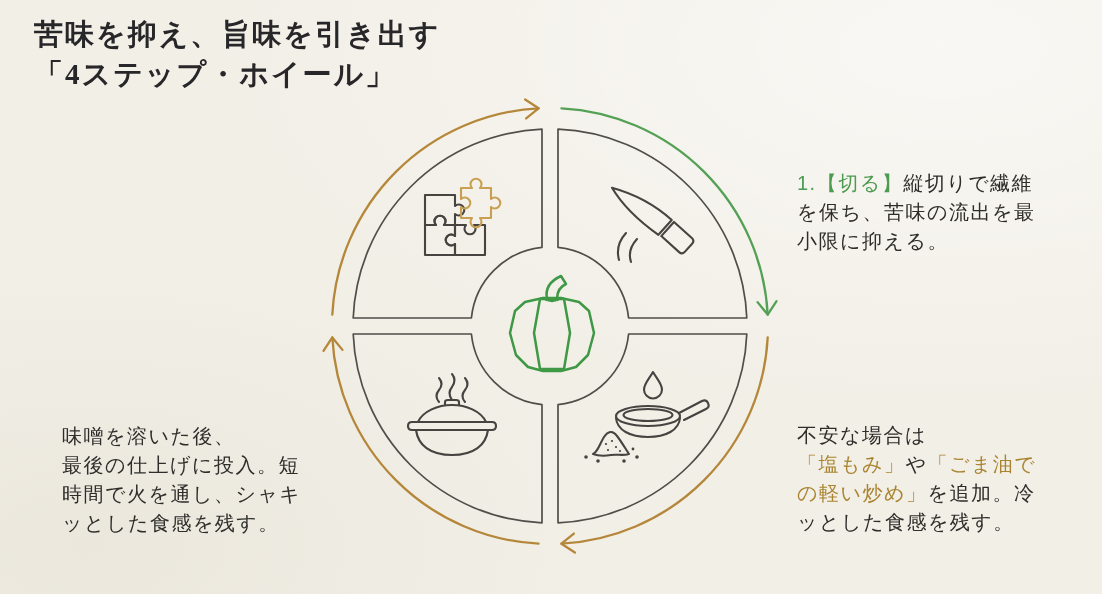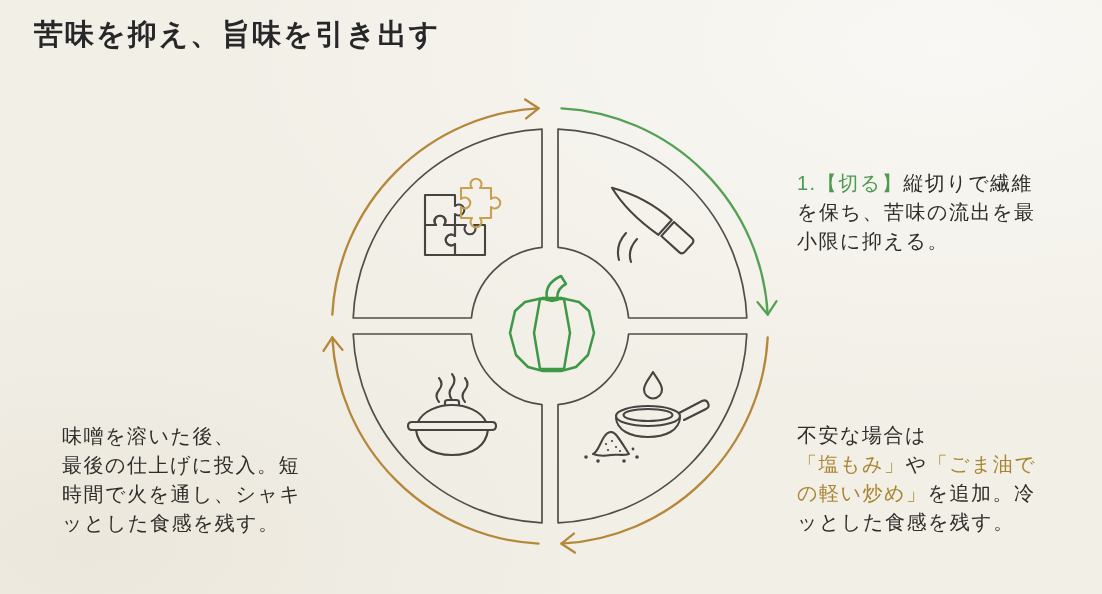--- a/index.html
+++ b/index.html
@@ -47,20 +47,21 @@
   .arrow-gold{fill:none; stroke:var(--gold-arrow); stroke-width:2.3; stroke-linecap:round; stroke-linejoin:round;}
   .arrow-green{fill:none; stroke:var(--green-arrow); stroke-width:2.3; stroke-linecap:round; stroke-linejoin:round;}
 </style>
 </head>
 <body>
 
 <div class="canvas">
 
   <div class="title">
     <div>苦味を抑え、旨味を引き出す</div>
+    <div>「4ステップ・ホイール」</div>
   </div>
 
   <svg class="wheel" width="470" height="470" viewBox="0 0 470 470">
 
     <g>
       <path id="quadTR" class="wheel-line" d="M 243 156.4 L 243 38.2 A 197 197 0 0 1 431.8 227 L 313.6 227 A 79 79 0 0 0 243 156.4 Z"></path>
       <use href="#quadTR" transform="rotate(90 235 235)"></use>
       <use href="#quadTR" transform="rotate(180 235 235)"></use>
       <use href="#quadTR" transform="rotate(270 235 235)"></use>
     </g>

